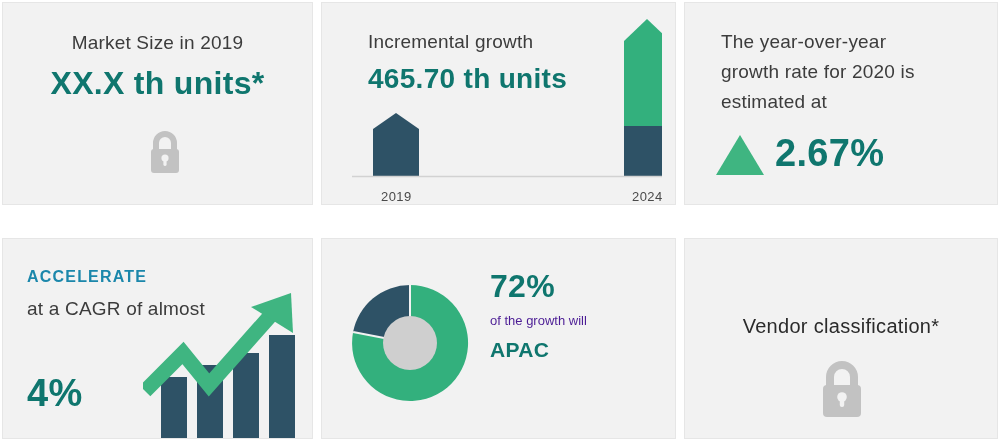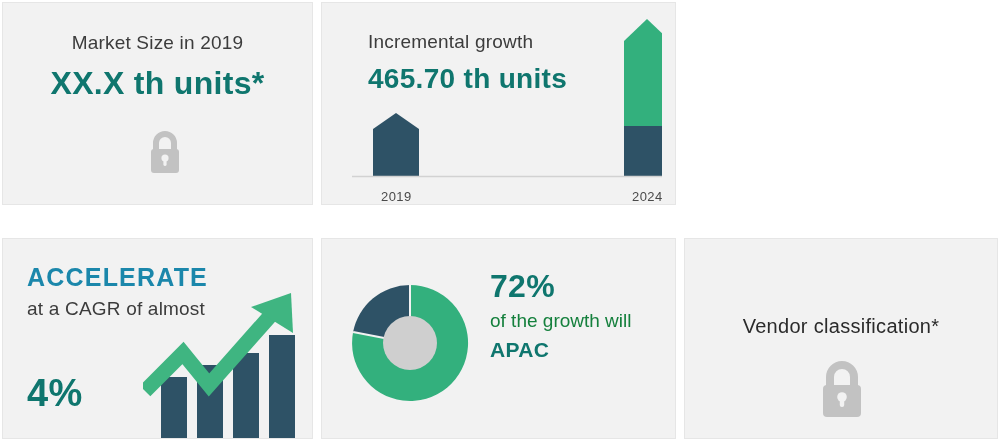--- a/index.html
+++ b/index.html
@@ -60,29 +60,29 @@
 
   
   .c3-lines { position: absolute; left: 36px; top: 24px; }
   .c3-lines div { line-height: 30px; }
   .c3-tri   { position: absolute; left: 29px; top: 130px; }
   .c3-value { position: absolute; left: 90px; top: 128px; font-size: 38px; line-height: 44px; }
 
   
   .c4-lines { position: absolute; left: 24px; top: 22px; }
   .c4-lines div { line-height: 32px; }
-  .c4-accel { color: #1b87ab; font-weight: 700; font-size: 25px; letter-spacing: 1.2px; }
+  .c4-accel { color: #1b87ab; font-weight: 700; font-size: 16px; letter-spacing: 1.2px; }
   .c4-value { position: absolute; left: 24px; top: 132px; font-size: 38px; line-height: 44px; }
   .c4-graphic { position: absolute; left: 140px; top: 40px; }
 
   
   .c5-donut { position: absolute; left: 28px; top: 44px; }
   .c5-text  { position: absolute; left: 168px; top: 26px; }
   .c5-pct   { font-size: 32px; line-height: 42px; }
-  .c5-line  { color: #15803d; font-size: 19px; line-height: 27px; white-space: nowrap; }
+  .c5-line  { color: #4c1d95; font-size: 13px; line-height: 27px; white-space: nowrap; }
   .c5-apac  { font-size: 21px; line-height: 32px; }
 
   
   .c6-title {
     position: absolute; left: 0; top: 76px; width: 100%; text-align: center;
     color: #2b2b2b; font-size: 20px; font-weight: 400; letter-spacing: 0.3px;
   }
   .c6-lock { position: absolute; left: 129px; top: 118px; }
 </style>
 </head>
@@ -117,20 +117,33 @@
       </svg>
     </div>
     <div class="c2-title txt-dark">Incremental growth</div>
     <div class="c2-value txt-accent">465.70 th units</div>
     <div class="c2-chart" style="pointer-events:none">
       <span class="c2-axis-label c2-lbl-2019">2019</span>
       <span class="c2-axis-label c2-lbl-2024">2024</span>
     </div>
   </div>
 
+  <div class="card col3 row1">
+    <div class="c3-lines">
+      <div class="txt-dark">The year-over-year</div>
+      <div class="txt-dark">growth rate for 2020 is</div>
+      <div class="txt-dark">estimated at</div>
+    </div>
+    <div class="c3-tri">
+      <svg width="52" height="44" viewBox="0 0 52 44">
+        <polygon points="26,2 50,42 2,42" fill="#3fb581"></polygon>
+      </svg>
+    </div>
+    <div class="c3-value txt-accent">2.67%</div>
+  </div>
 
   <div class="card col1 row2">
     <div class="c4-graphic">
       <svg width="170" height="160" viewBox="0 0 170 160">
 
         <rect x="18" y="98" width="26" height="62" fill="#2e5266"></rect>
         <rect x="54" y="86" width="26" height="74" fill="#2e5266"></rect>
         <rect x="90" y="74" width="26" height="86" fill="#2e5266"></rect>
         <rect x="126" y="56" width="26" height="104" fill="#2e5266"></rect>
 

